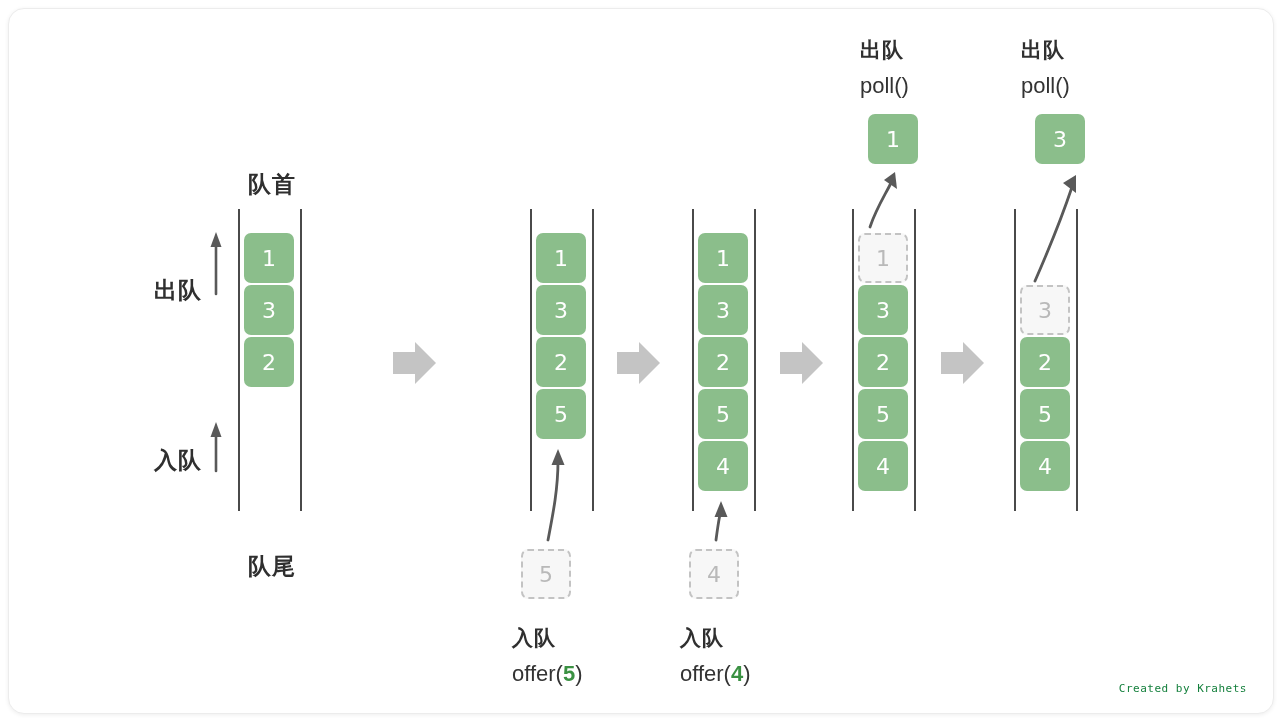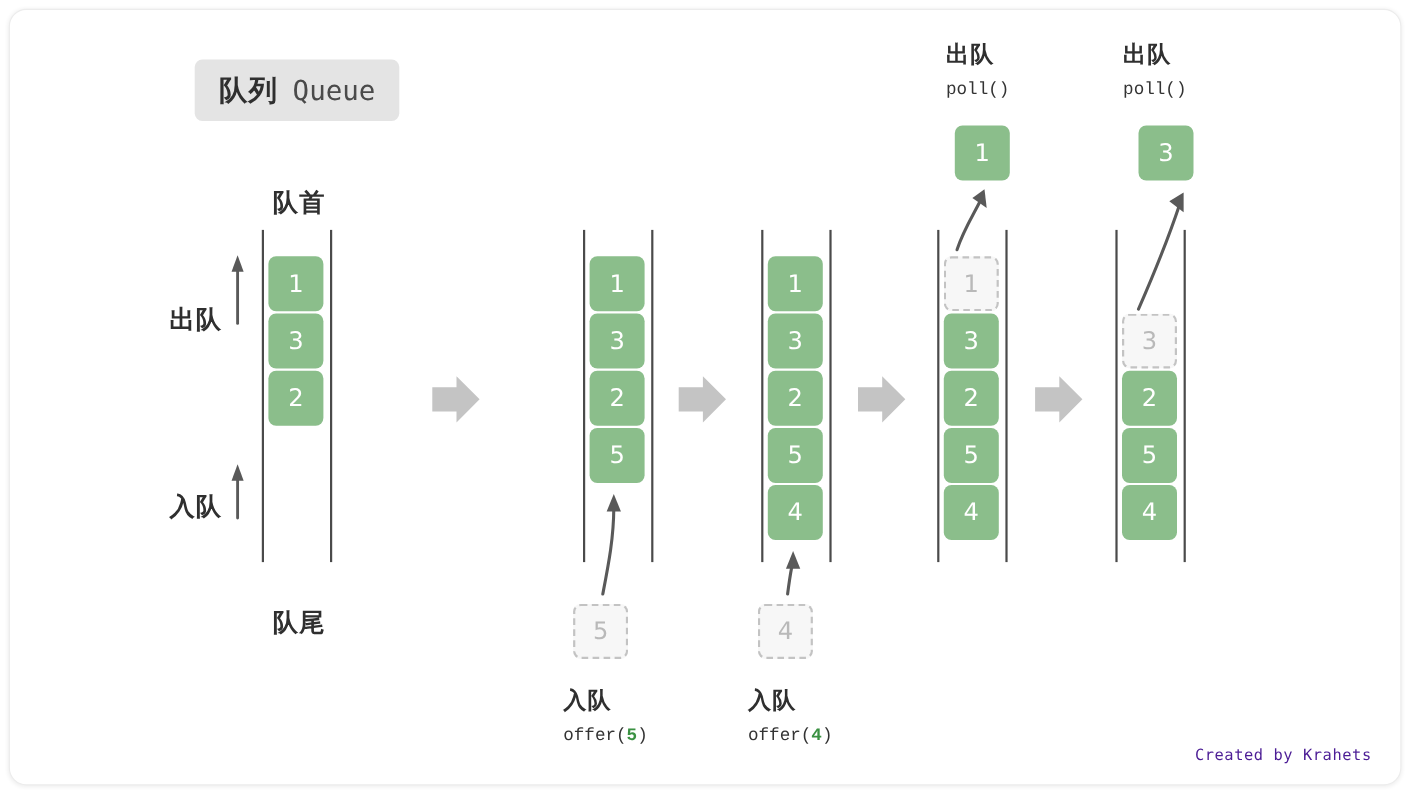--- a/index.html
+++ b/index.html
@@ -68,23 +68,23 @@
     line-height: 1.65;
   }
   .op-label .cn {
     font-size: 21px;
     font-weight: bold;
     color: #2f2f2f;
     letter-spacing: 1px;
     display: block;
   }
   .op-label .code {
-    font-size: 16px;
+    font-size: 22px;
     color: #333333;
-    font-family: Liberation Mono, monospace;
+    font-family: Liberation Sans, sans-serif;
     display: block;
   }
   .op-label .code .num { color: #3a9142; font-weight: bold; }
 
   
   .rail {
     position: absolute;
     width: 1.5px;
     background: #4a4a4a;
   }
@@ -120,35 +120,31 @@
     width: 1264px;
     height: 704px;
     pointer-events: none;
   }
 
   
   #watermark {
     position: absolute;
     right: 26px;
     bottom: 18px;
-    font-size: 14px;
-    color: #4c1d95;
+    font-size: 11px;
+    color: #15803d;
     font-family: "DejaVu Sans Mono", "Liberation Mono", monospace;
     letter-spacing: 0.5px;
   }
 </style>
 </head>
 <body>
 
 <div id="card">
 
-  <div id="title-badge">
-    <span class="cn">队列</span>
-    <span class="en">Queue</span>
-  </div>
 
   <div class="cn-label" style="left:239px; top:160px;">队首</div>
   <div class="cn-label" style="left:239px; top:542px;">队尾</div>
   <div class="cn-label" style="left:145px; top:266px;">出队</div>
   <div class="cn-label" style="left:145px; top:436px;">入队</div>
 
   <div class="rail" style="left:229px; top:200px; height:302px;"></div>
   <div class="rail" style="left:291px; top:200px; height:302px;"></div>
 
   <div class="cell filled" style="left:235px; top:224px;">1</div>

